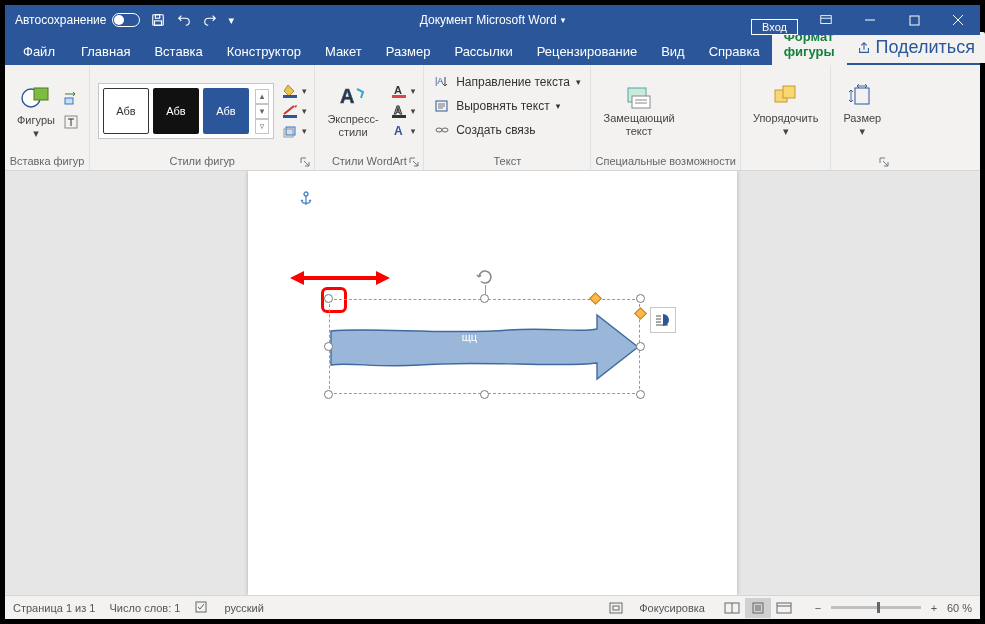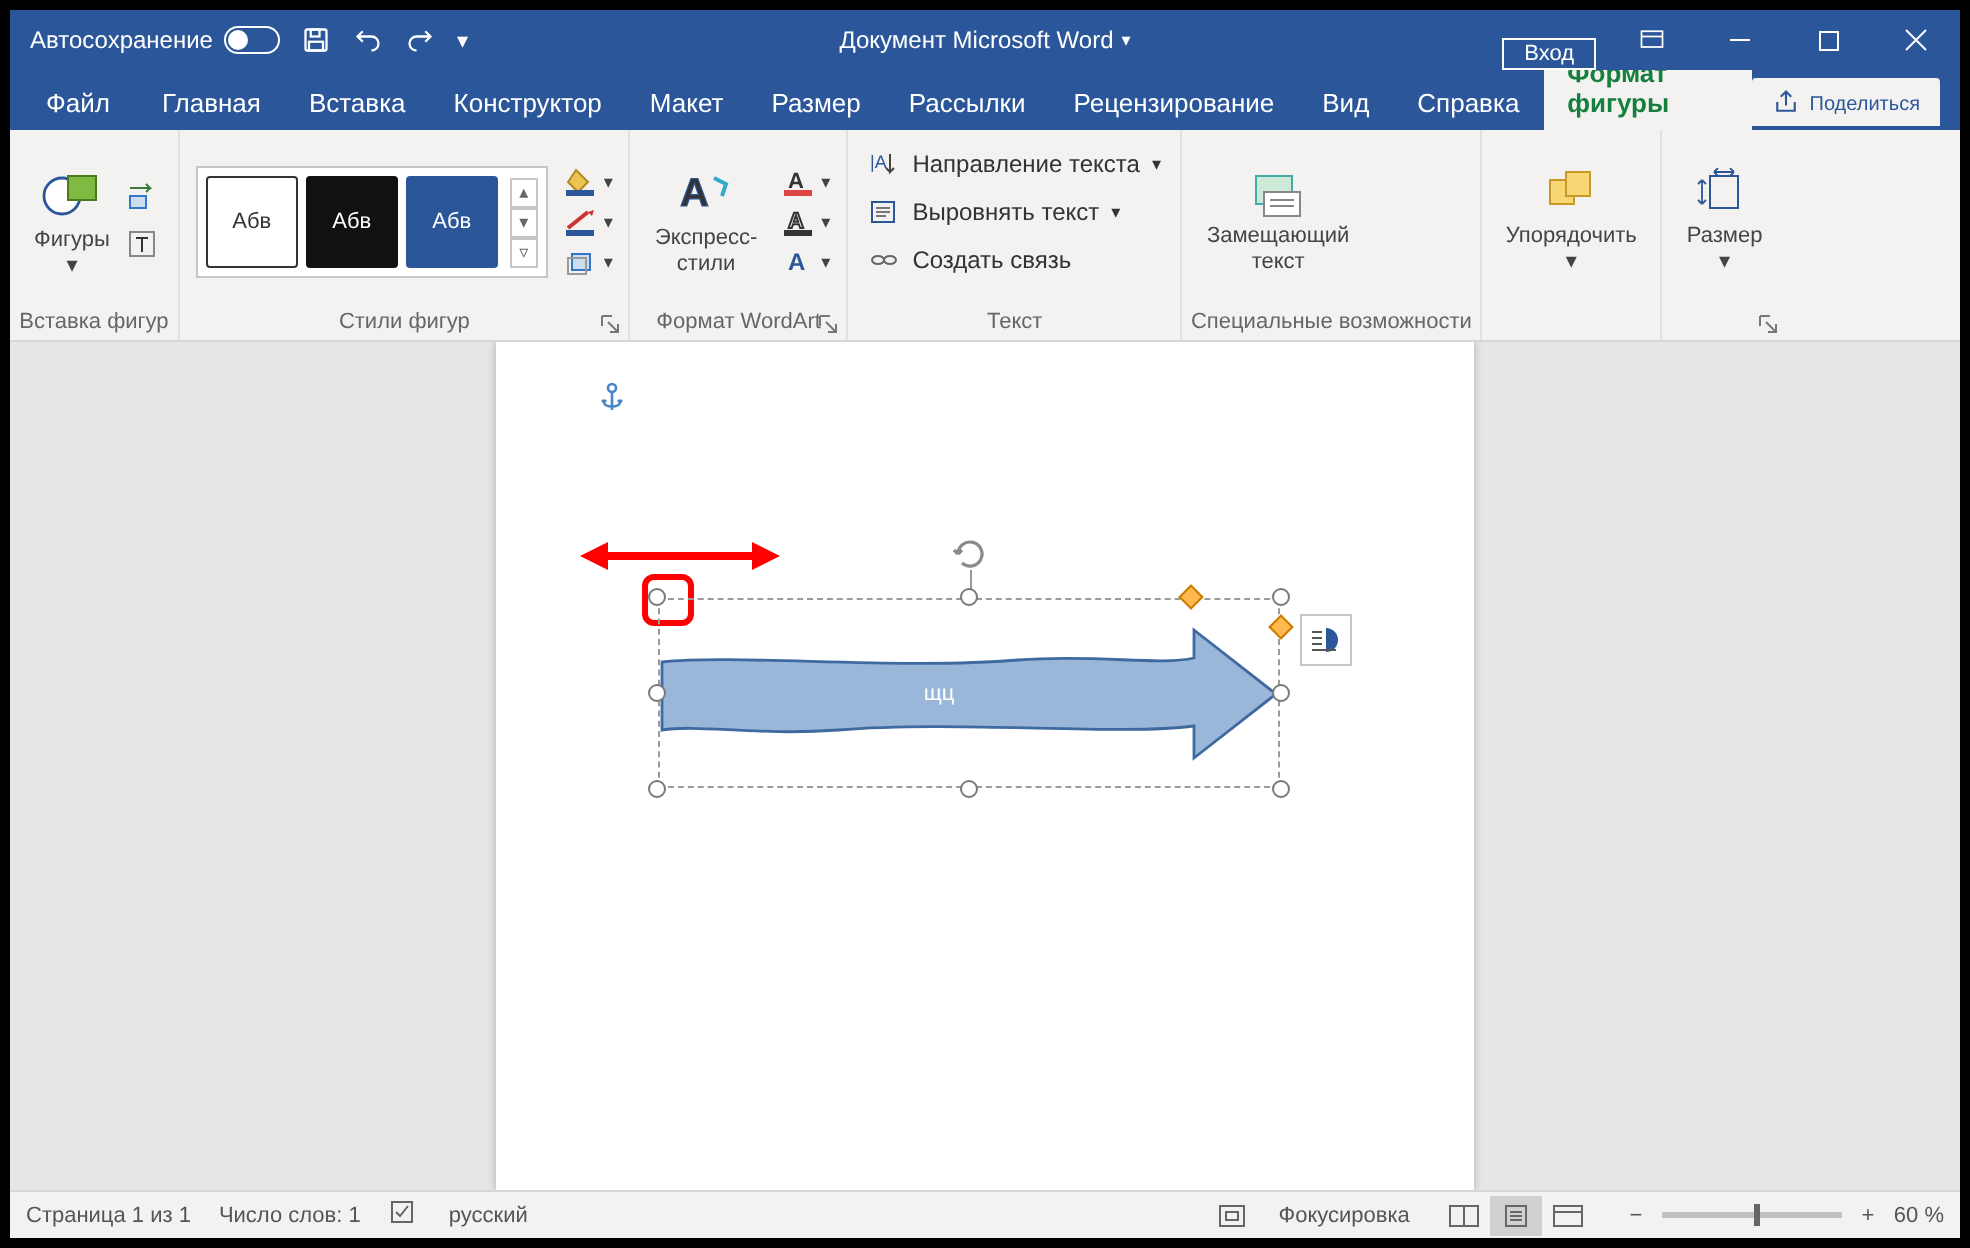--- a/index.html
+++ b/index.html
@@ -16,21 +16,21 @@
   .tb-center { position: absolute; left: 50%; transform: translateX(-50%); display: flex; align-items: center; gap: 4px; }
   .tb-right { margin-left: auto; display: flex; align-items: flex-end; }
   .tb-btn { width: 44px; height: 30px; display: flex; align-items: center; justify-content: center; color:#fff; }
   .login { border:1px solid #fff; padding:1px 10px; font-size:11px; margin-right:6px; }
 
   
   .tabs { background: #2b579a; height: 30px; display: flex; align-items: flex-end; padding: 0 4px; }
   .tab { color: #fff; font-size: 13px; padding: 6px 12px 6px 12px; cursor: default; }
   .tab.file { padding-left:14px; padding-right:14px; }
   .tab.active { background: #f3f2f1; color: #15803d; font-weight: 600; border-radius: 2px 2px 0 0; }
-  .share { margin-left: auto; color: #2b579a; background:#f3f2f1; border-radius:2px 2px 0 0; padding:5px 10px; display:flex; align-items:flex-end; gap:5px; font-size:10px; margin-right:6px; margin-bottom:2px;}
+  .share { margin-left: auto; color: #2b579a; background:#f3f2f1; border-radius:2px 2px 0 0; padding:5px 10px; display:flex; align-items:center; gap:5px; font-size:18px; margin-right:6px; margin-bottom:2px;}
   .share svg{ width:14px;height:14px; }
 
   
   .ribbon { background: #f3f2f1; height: 106px; border-bottom: 1px solid #d6d6d6; display: flex; font-size: 11px; color:#444; }
   .group { border-right: 1px solid #e1e1e1; display:flex; flex-direction:column; }
   .group-body { flex:1; display:flex; align-items:center; padding: 4px 8px 0 8px; gap:4px; }
   .group-label { text-align:center; font-size:11px; color:#666; padding:2px 4px 3px 4px; display:flex; justify-content:center; align-items:center; gap:4px; position:relative;}
   .dlaunch { position:absolute; right:4px; bottom:3px; width:10px; height:10px; }
   .bigbtn { display:flex; flex-direction:column; align-items:center; gap:2px; padding: 2px 4px; }
   .bigbtn .lbl { font-size:11px; text-align:center; line-height:1.15; }
@@ -56,21 +56,21 @@
   .shandle { position:absolute; width:9px; height:9px; background:#fff; border:1px solid #7a7a7a; border-radius:50%; }
   .shandle.tl{left:-5px;top:-5px;} .shandle.tm{left:50%;top:-5px;margin-left:-5px;} .shandle.tr{right:-5px;top:-5px;}
   .shandle.ml{left:-5px;top:50%;margin-top:-5px;} .shandle.mr{right:-5px;top:50%;margin-top:-5px;}
   .shandle.bl{left:-5px;bottom:-5px;} .shandle.bm{left:50%;bottom:-5px;margin-left:-5px;} .shandle.br{right:-5px;bottom:-5px;}
   .adj { position:absolute; width:9px; height:9px; background:#ffb84d; border:1px solid #c77d00; transform:rotate(45deg);}
   .rotate { position:absolute; left:50%; top:-32px; margin-left:-10px; color:#8a8a8a;}
   .rotate-line{position:absolute; left:50%; top:-14px; width:1px; height:10px; background:#9a9a9a;}
 
   .arrow-shape{ position:absolute; left:0; top:14px; width:311px; height:68px; }
   .arrow-shape svg{width:100%; height:100%;}
-  .shape-text{position:absolute; left:0; right:30px; top:14px; height:68px; display:flex;align-items:center;justify-content:center;color:#fff;font-size:11px;}
+  .shape-text{position:absolute; left:0; right:30px; top:4px; height:68px; display:flex;align-items:center;justify-content:center;color:#fff;font-size:11px;}
 
   .layout-popup{ position:absolute; left:645px; top:136px; width:26px; height:26px; background:#fff; border:1px solid #c8c6c4; display:flex;align-items:center;justify-content:center;}
 
   .red-highlight{ position:absolute; left:316px; top:116px; width:26px; height:26px; border:3px solid #ff0000; border-radius:6px;}
   .red-arrow{ position:absolute; left:285px; top:94px; }
 
   
   .status { height:24px; background:#f3f2f1; border-top:1px solid #d6d6d6; display:flex; align-items:center; font-size:11px; color:#555; padding: 0 8px; gap:14px;}
   .status .spacer{flex:1;}
   .view-btns{ display:flex; gap:0;}
@@ -258,21 +258,21 @@
             </div>
           <div style="display:flex;align-items:center;gap:2px;">
               <svg width="18" height="14" viewBox="0 0 18 14">
                 <text x="3" y="11" font-size="12" font-weight="bold" fill="#2b579a">A</text>
               </svg>
               <span style="font-size:9px;">▾</span>
             </div>
         </div>
       </div>
       <div class="group-label">
-          <span>Формат WordArt</span>
+          <span>Стили WordArt</span>
         <svg class="dlaunch" viewBox="0 0 10 10">
             <path d="M1 1h5M1 1v5M4 4l5 5M9 5v4H5" stroke="#777" fill="none"></path>
           </svg>
       </div>
     </div>
 
     <div class="group">
       <div class="group-body" style="flex-direction:column;align-items:flex-start;gap:6px;padding-top:8px;">
         <div class="text-item">
             <svg width="16" height="14" viewBox="0 0 16 14">

